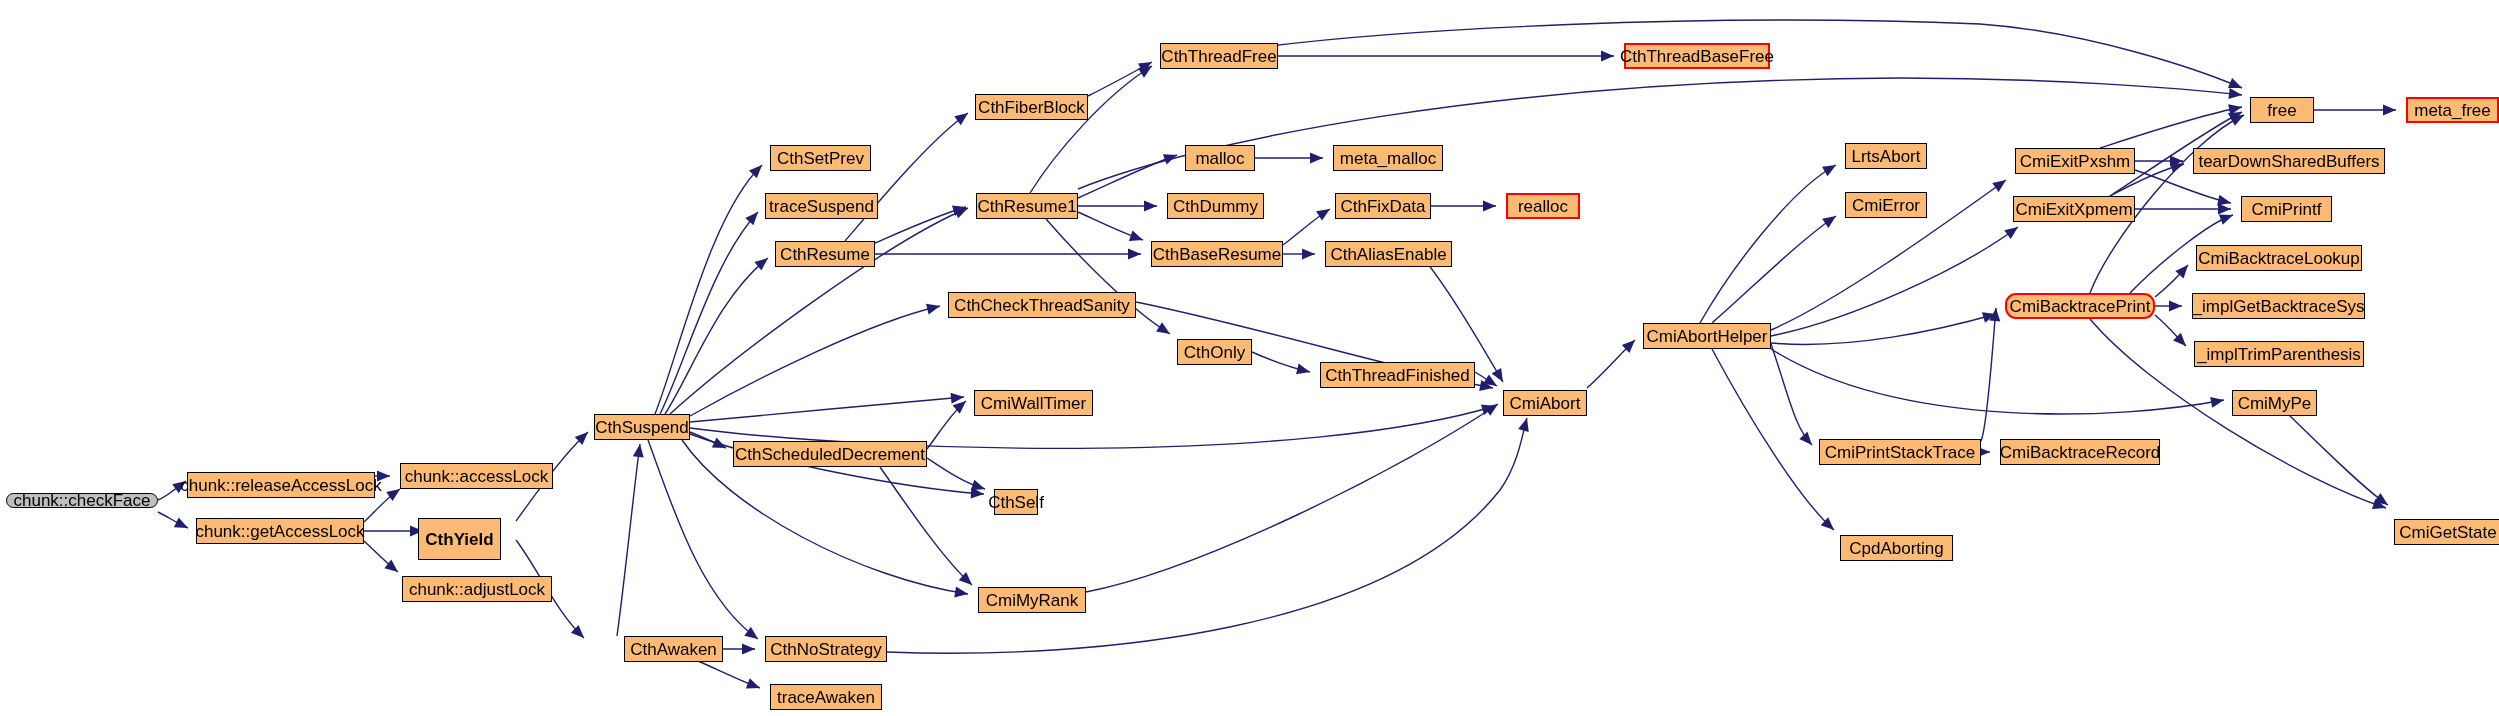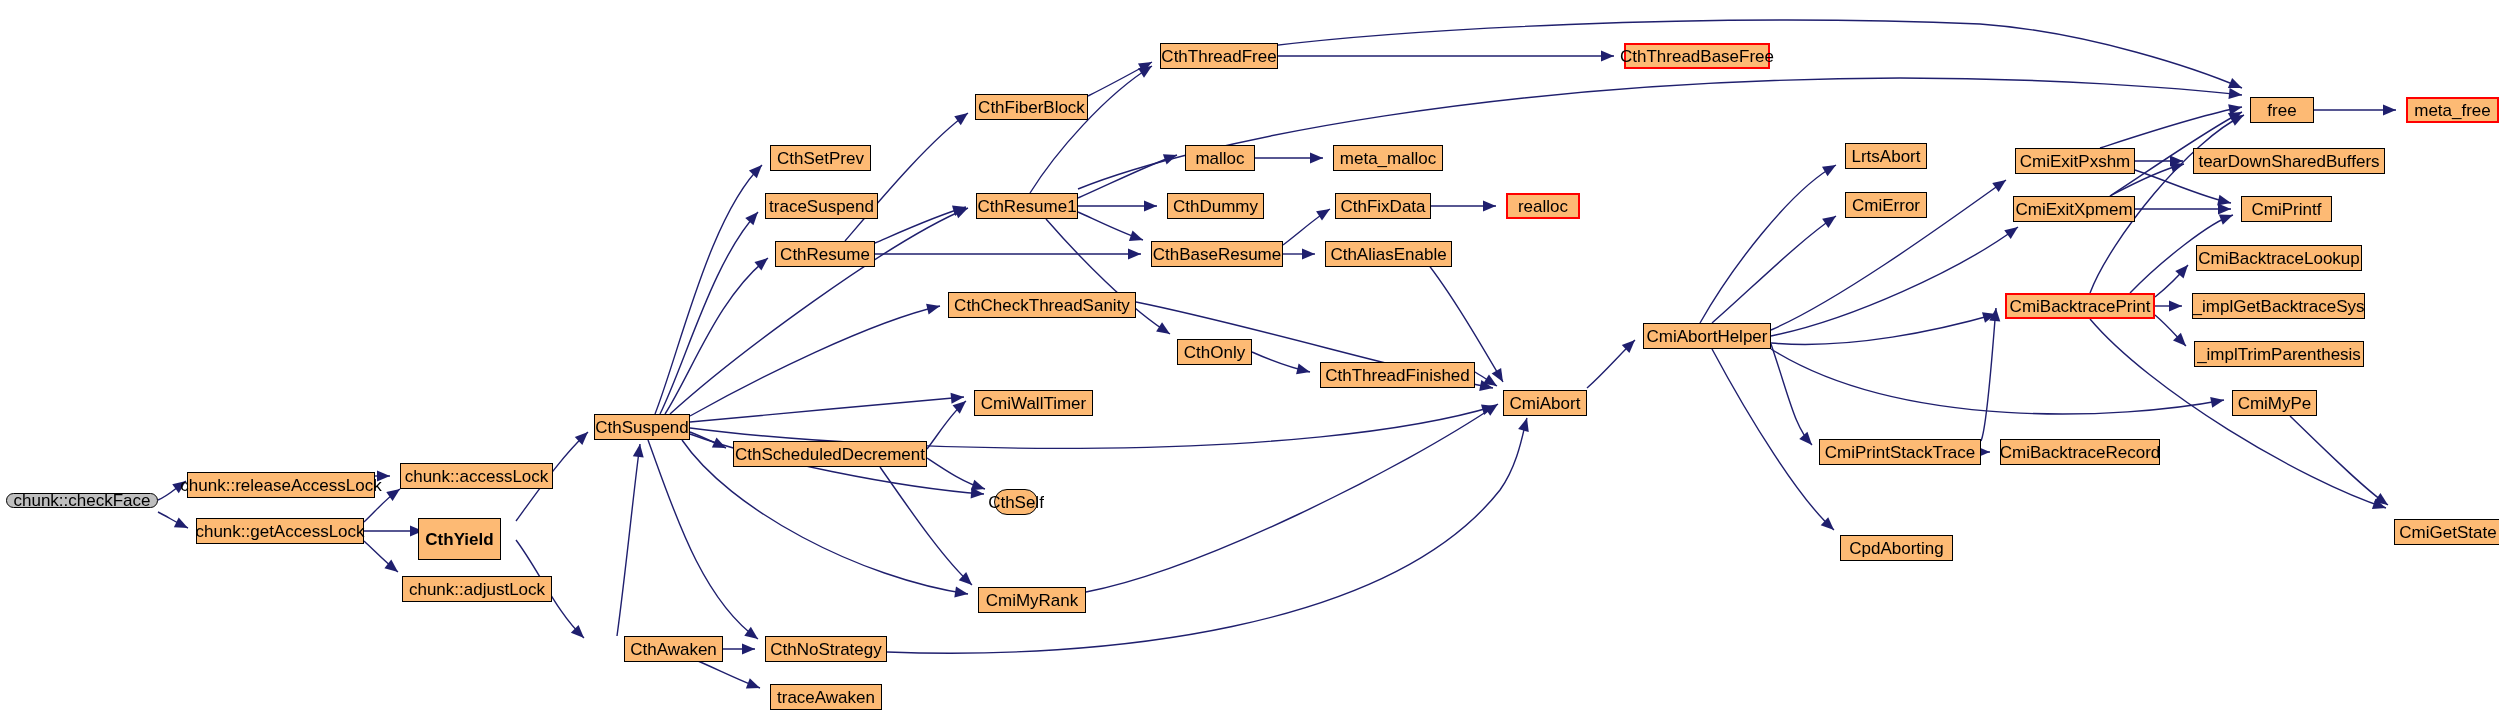--- a/index.html
+++ b/index.html
@@ -353,21 +353,21 @@
     <div class="gnode" style="left: 196px; top: 518px; width: 168px; height: 26px;">chunk::getAccessLock</div>
     <div class="gnode" style="left: 400px; top: 463px; width: 153px; height: 26px;">chunk::accessLock</div>
     <div class="gnode" style="left: 418px; top: 518px; width: 83px; height: 42px; font-weight: bold;">CthYield</div>
     <div class="gnode" style="left: 402px; top: 576px; width: 150px; height: 26px;">chunk::adjustLock</div>
     <div class="gnode" style="left: 592px; top: 636px; width: 99px; height: 26px; margin-left: 32px;">CthAwaken</div>
     <div class="gnode" style="left: 594px; top: 414px; width: 96px; height: 26px;">CthSuspend</div>
     <div class="gnode" style="left: 765px; top: 636px; width: 122px; height: 26px;">CthNoStrategy</div>
     <div class="gnode" style="left: 770px; top: 684px; width: 112px; height: 26px;">traceAwaken</div>
     <div class="gnode" style="left: 733px; top: 441px; width: 194px; height: 26px;">CthScheduledDecrement</div>
     <div class="gnode" style="left: 974px; top: 390px; width: 119px; height: 26px;">CmiWallTimer</div>
-    <div class="gnode" style="left: 994px; top: 489px; width: 44px; height: 26px; border-radius: 13px;">CthSelf</div>
+    <div class="gnode" style="left: 994px; top: 489px; width: 44px; height: 26px;">CthSelf</div>
     <div class="gnode" style="left: 978px; top: 587px; width: 108px; height: 26px;">CmiMyRank</div>
     <div class="gnode" style="left: 770px; top: 145px; width: 101px; height: 26px;">CthSetPrev</div>
     <div class="gnode" style="left: 765px; top: 193px; width: 113px; height: 26px;">traceSuspend</div>
     <div class="gnode" style="left: 775px; top: 241px; width: 100px; height: 26px;">CthResume</div>
     <div class="gnode" style="left: 948px; top: 292px; width: 188px; height: 26px;">CthCheckThreadSanity</div>
     <div class="gnode" style="left: 976px; top: 193px; width: 102px; height: 26px;">CthResume1</div>
     <div class="gnode" style="left: 1177px; top: 339px; width: 75px; height: 26px;">CthOnly</div>
     <div class="gnode" style="left: 1185px; top: 145px; width: 70px; height: 26px;">malloc</div>
     <div class="gnode" style="left: 1167px; top: 193px; width: 97px; height: 26px;">CthDummy</div>
     <div class="gnode" style="left: 1151px; top: 241px; width: 132px; height: 26px;">CthBaseResume</div>
@@ -380,21 +380,21 @@
     <div class="gnode hot" style="left: 1624px; top: 43px; width: 146px; height: 26px;">CthThreadBaseFree</div>
     <div class="gnode" style="left: 1320px; top: 362px; width: 155px; height: 26px;">CthThreadFinished</div>
     <div class="gnode" style="left: 1503px; top: 390px; width: 84px; height: 26px;">CmiAbort</div>
     <div class="gnode" style="left: 1643px; top: 323px; width: 128px; height: 26px;">CmiAbortHelper</div>
     <div class="gnode" style="left: 1845px; top: 143px; width: 82px; height: 26px;">LrtsAbort</div>
     <div class="gnode" style="left: 1845px; top: 192px; width: 82px; height: 26px;">CmiError</div>
     <div class="gnode" style="left: 1819px; top: 439px; width: 162px; height: 26px;">CmiPrintStackTrace</div>
     <div class="gnode" style="left: 1840px; top: 535px; width: 113px; height: 26px;">CpdAborting</div>
     <div class="gnode" style="left: 2015px; top: 148px; width: 120px; height: 26px;">CmiExitPxshm</div>
     <div class="gnode" style="left: 2013px; top: 196px; width: 122px; height: 26px;">CmiExitXpmem</div>
-    <div class="gnode hot" style="left: 2005px; top: 293px; width: 150px; height: 26px;">CmiBacktracePrint</div>
+    <div class="gnode hot" style="left: 2005px; top: 293px; width: 150px; height: 26px; border-radius: 11px;">CmiBacktracePrint</div>
     <div class="gnode" style="left: 2000px; top: 439px; width: 160px; height: 26px;">CmiBacktraceRecord</div>
     <div class="gnode" style="left: 2250px; top: 97px; width: 64px; height: 26px;">free</div>
     <div class="gnode hot" style="left: 2406px; top: 97px; width: 93px; height: 26px;">meta_free</div>
     <div class="gnode" style="left: 2193px; top: 148px; width: 192px; height: 26px;">tearDownSharedBuffers</div>
     <div class="gnode" style="left: 2241px; top: 196px; width: 91px; height: 26px;">CmiPrintf</div>
     <div class="gnode" style="left: 2196px; top: 245px; width: 166px; height: 26px;">CmiBacktraceLookup</div>
     <div class="gnode" style="left: 2192px; top: 293px; width: 173px; height: 26px;">_implGetBacktraceSys</div>
     <div class="gnode" style="left: 2194px; top: 341px; width: 170px; height: 26px;">_implTrimParenthesis</div>
     <div class="gnode" style="left: 2232px; top: 390px; width: 85px; height: 26px;">CmiMyPe</div>
     <div class="gnode" style="left: 2394px; top: 507px; width: 108px; height: 26px; margin-top: 12px;">CmiGetState</div>

